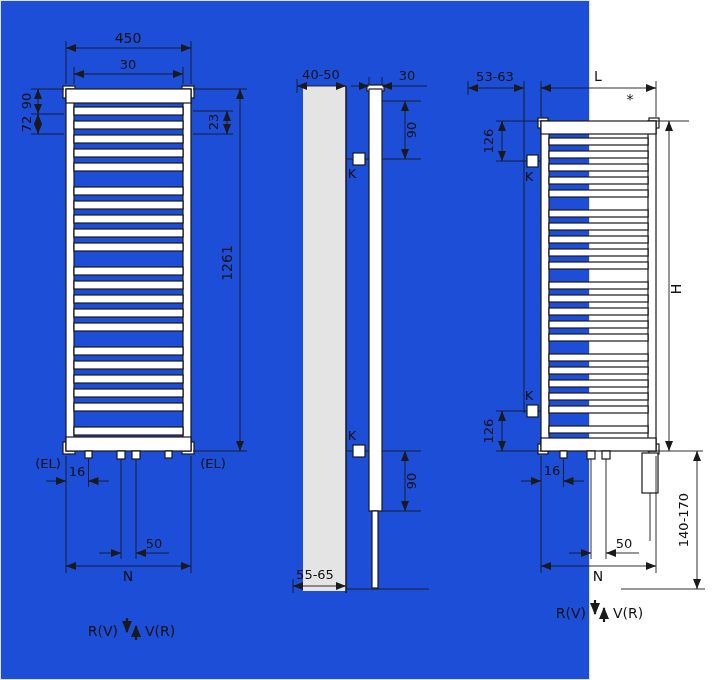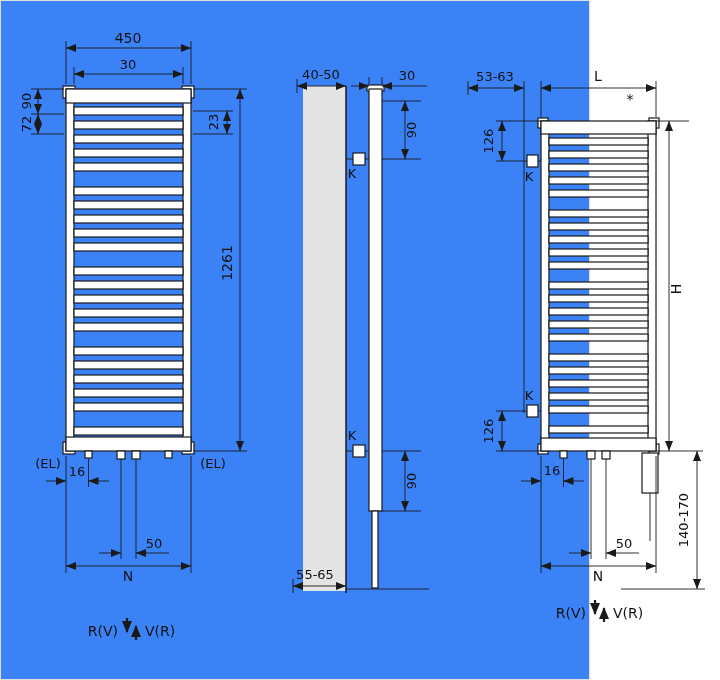--- a/index.html
+++ b/index.html
@@ -1,16 +1,16 @@
 <!DOCTYPE html>
 <html><head>
 <meta charset="utf-8">
 <style>
   html,body{margin:0;padding:0;background:#fff;}
-  #stage{position:relative;width:590px;height:680px;background:#3b82f6;border:1px solid #e0e0e0;box-sizing:border-box;font-family:"DejaVu Sans",sans-serif;}
+  #stage{position:relative;width:590px;height:680px;background:#1d4ed8;border:1px solid #e0e0e0;box-sizing:border-box;font-family:"DejaVu Sans",sans-serif;}
   svg{display:block;}
   text{font-family:"DejaVu Sans",sans-serif;font-size:13px;fill:#111;}
   .big{font-size:14px;}
   .part{stroke:#1a1a1a;stroke-width:1.2;fill:#ffffff;}
   .thin{stroke:#1a1a1a;stroke-width:0.9;fill:none;}
   .ref{stroke:#1a1a1a;stroke-width:0.9;fill:none;}
   .flow{stroke:#1a1a1a;stroke-width:2.2;fill:none;}
   .wallline{stroke:#1a1a1a;stroke-width:1.5;fill:none;}
 </style>
 </head>

